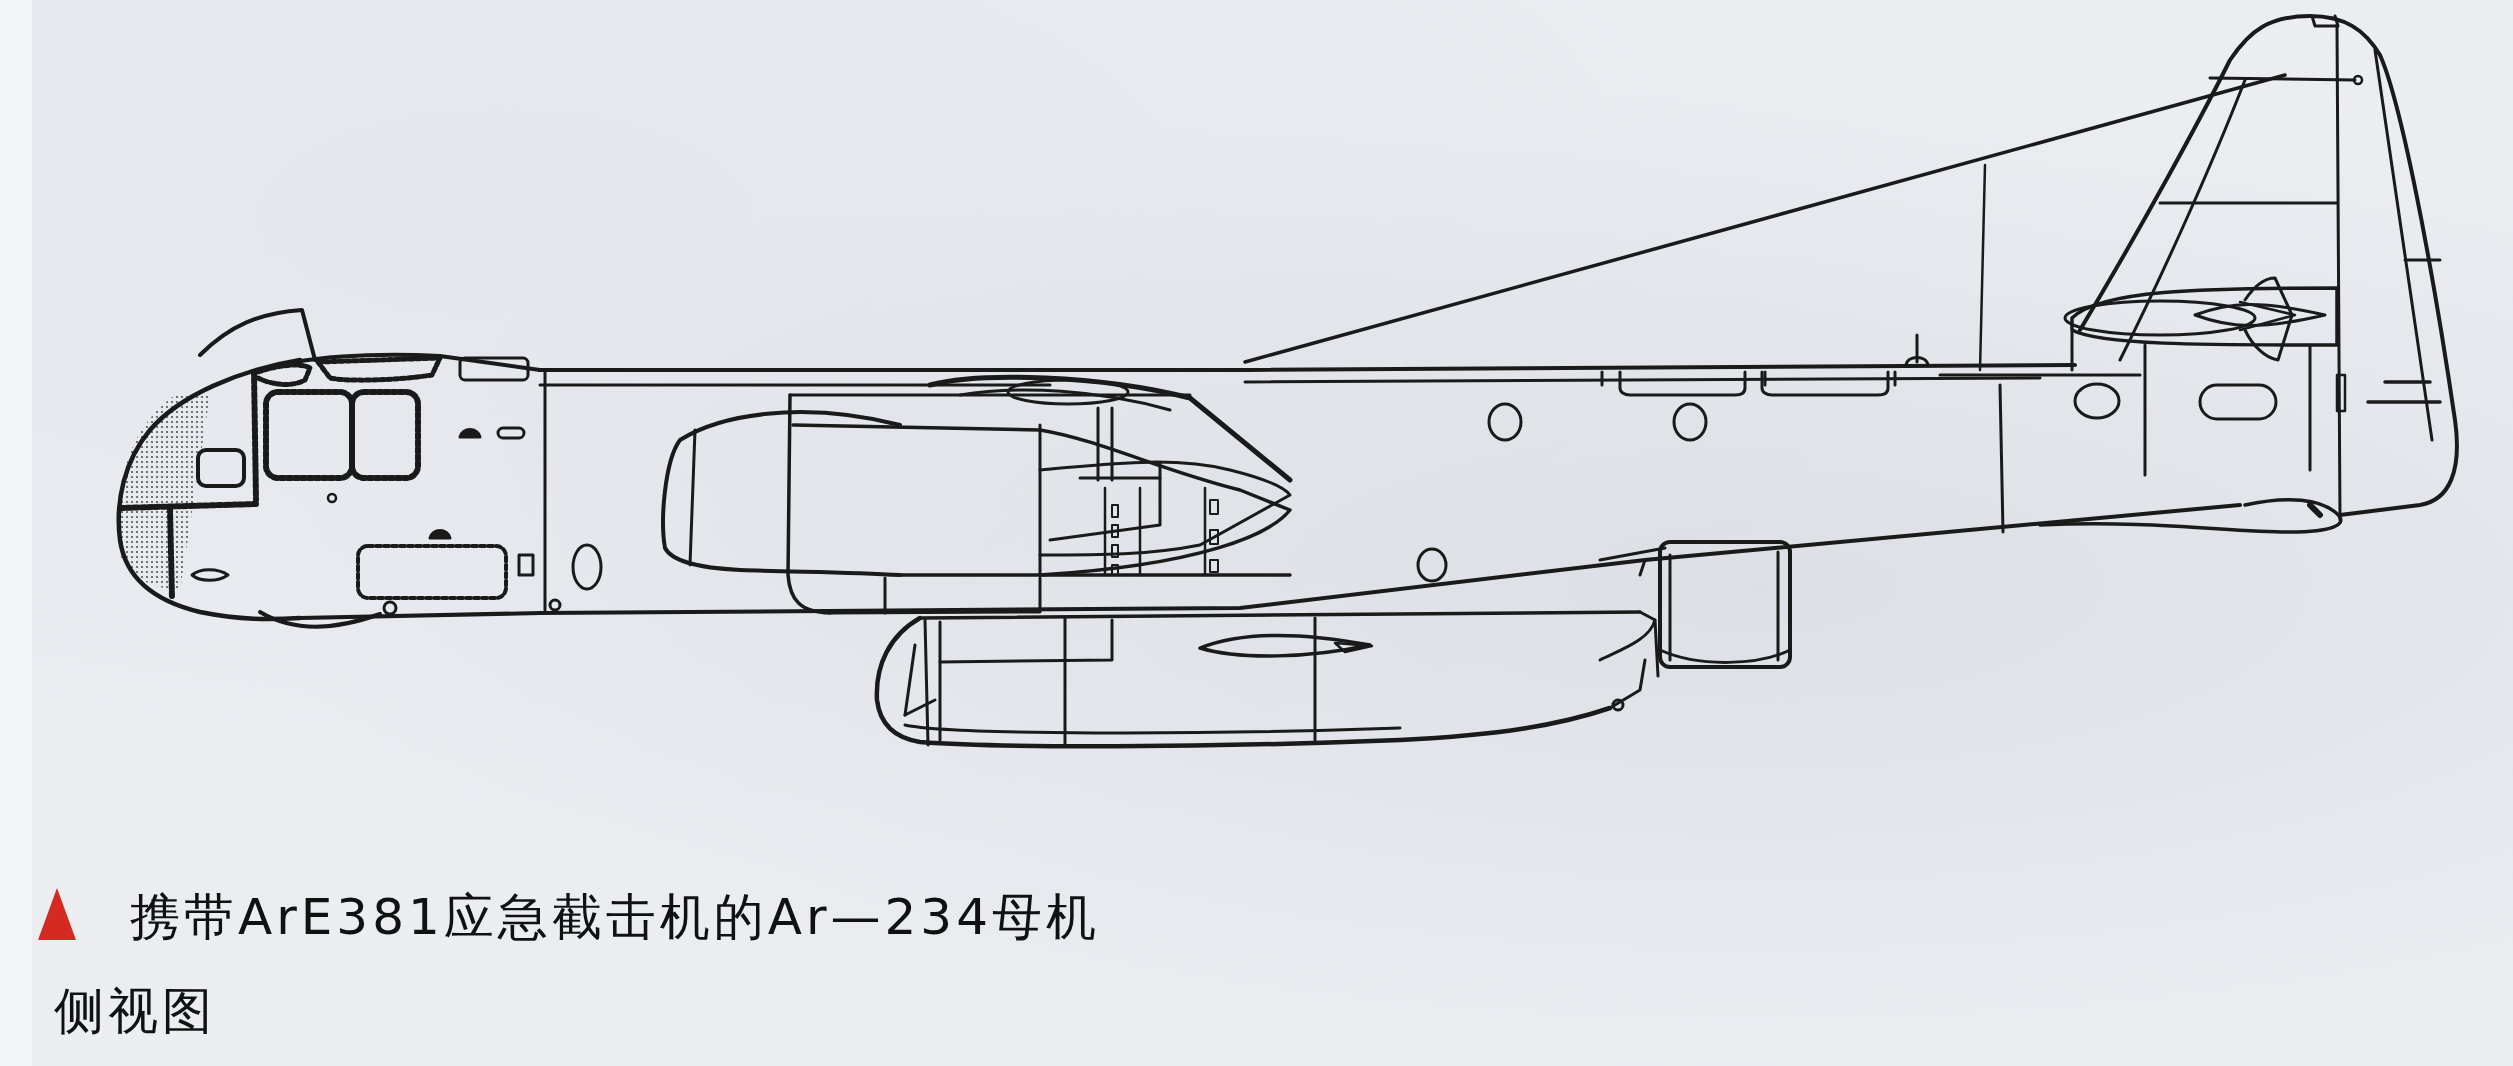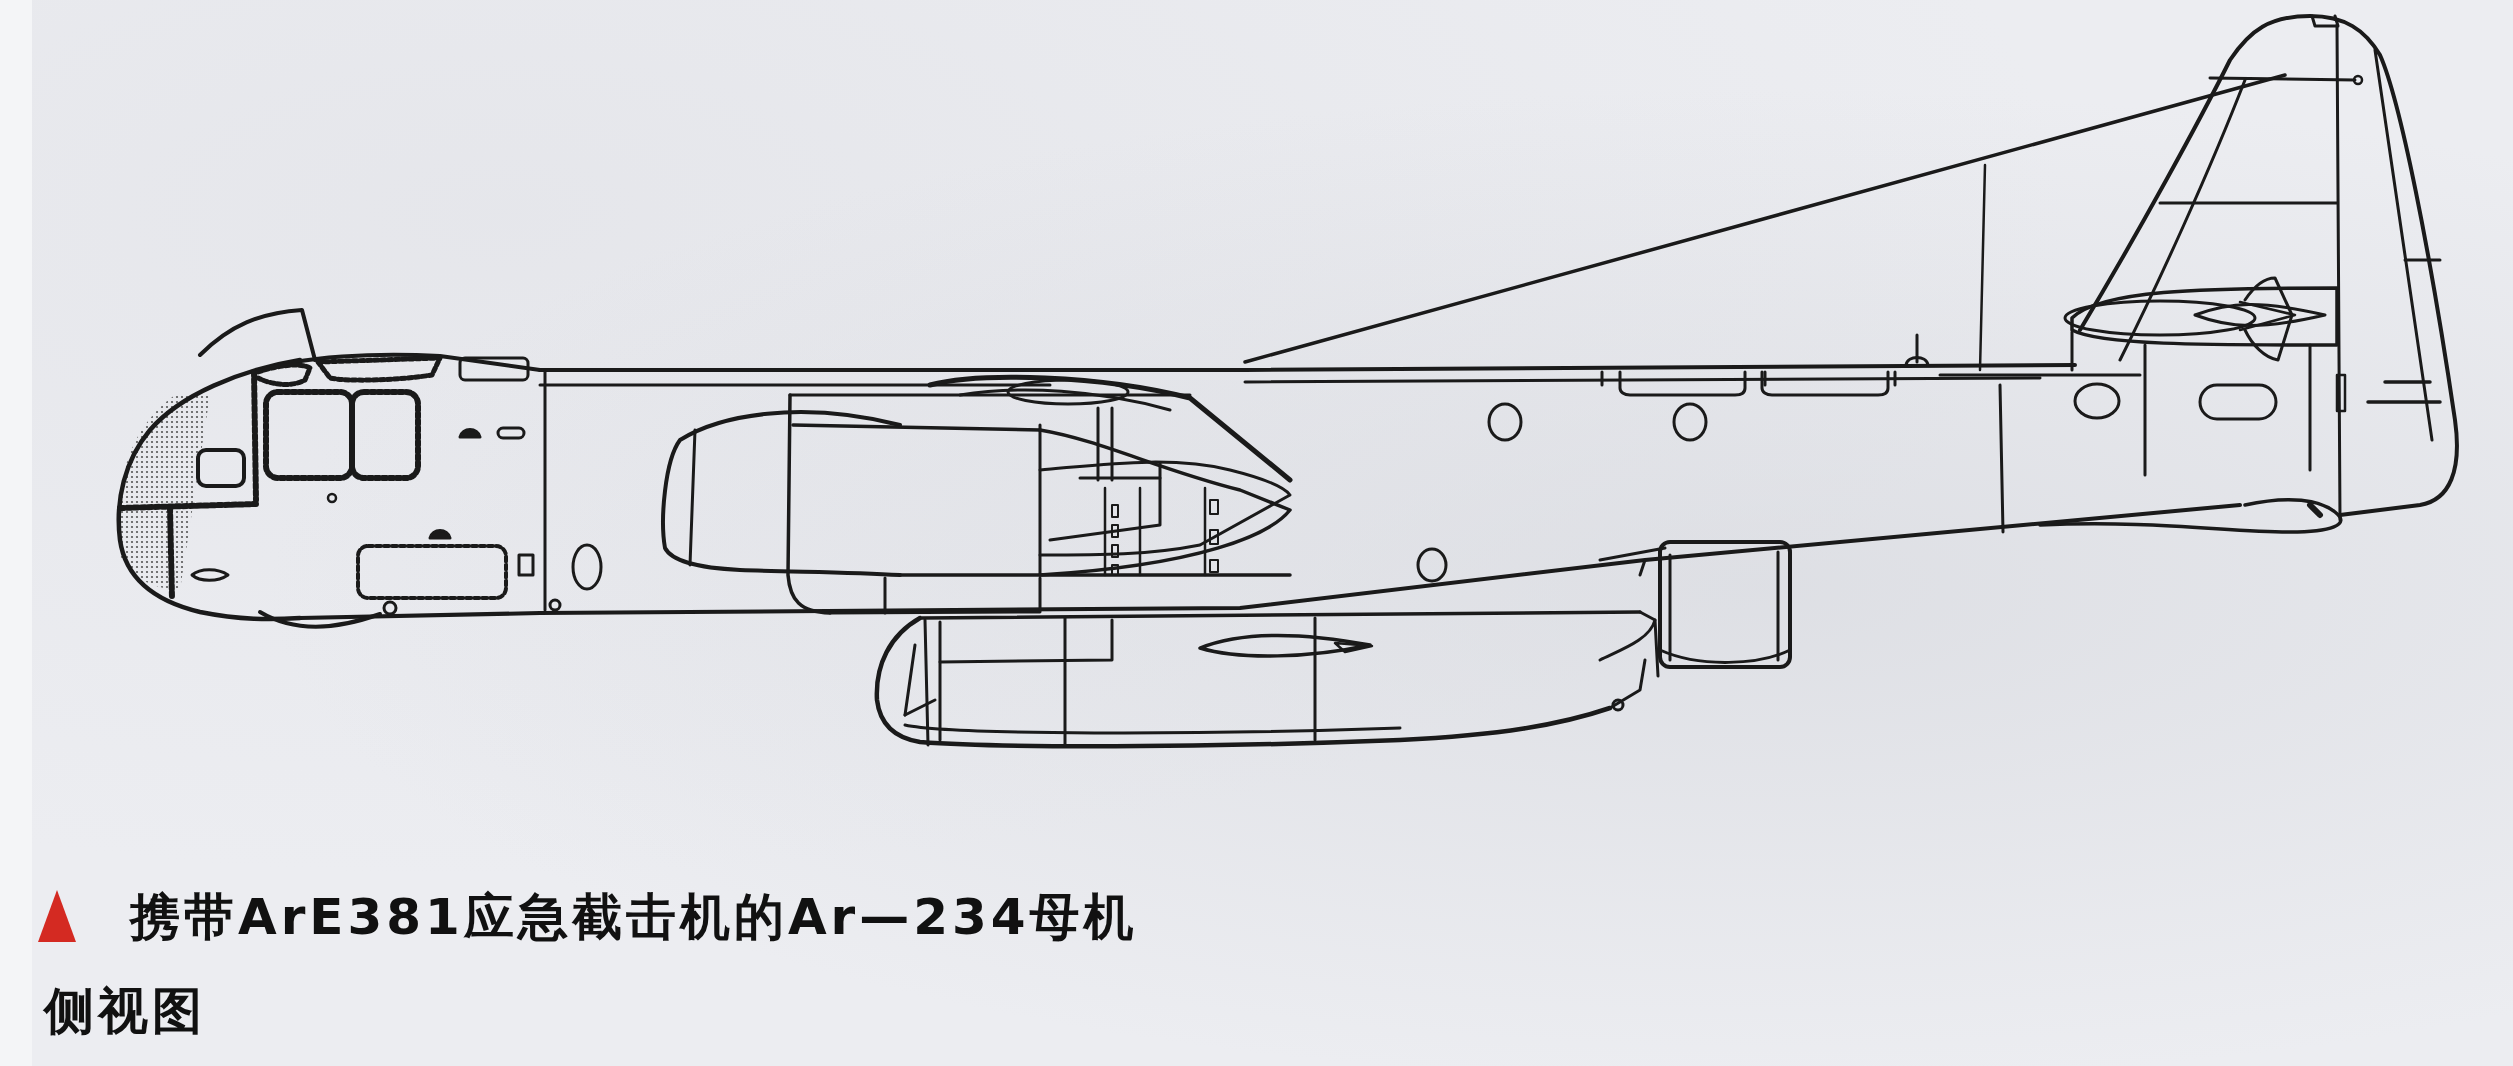--- a/index.html
+++ b/index.html
@@ -45,37 +45,35 @@
       color: #111;
       font-size: 50px;
       letter-spacing: 4px;
       line-height: 1;
     }
     .caption-line1 {
       position: absolute;
       left: 0; top: 12px;
       white-space: nowrap;
       display: flex;
-      align-items: flex-end;
-      font-weight: bold;
+      align-items: flex-start;
     }
     .marker {
       display: inline-block;
       width: 0; height: 0;
       border-left: 19px solid transparent;
       border-right: 19px solid transparent;
       border-bottom: 52px solid #d42a22;
       margin-right: 54px;
       margin-top: -4px;
     }
     .caption-line2 {
       position: absolute;
-      left: 6px; top: 106px;
+      left: 16px; top: 106px;
       white-space: nowrap;
-      font-weight: bold;
     }
   </style>
 </head>
 <body>
 
 <div class="page">
   <div class="left-margin"></div>
 
   <div class="figure">
     <svg width="2513" height="860" viewBox="0 0 2513 860" xmlns="http://www.w3.org/2000/svg" fill="none" stroke="#1a1a1a" stroke-linecap="round" stroke-linejoin="round">

